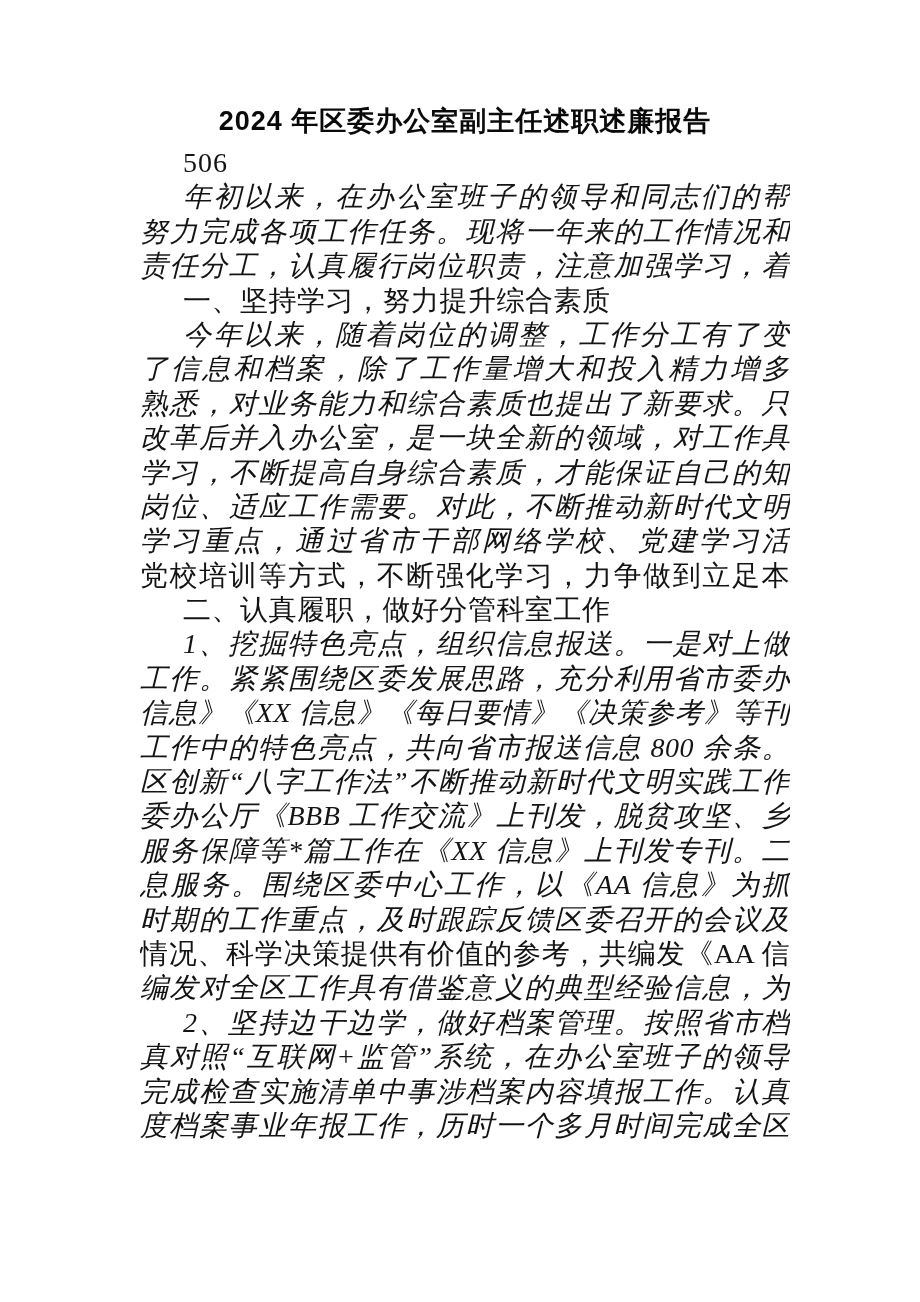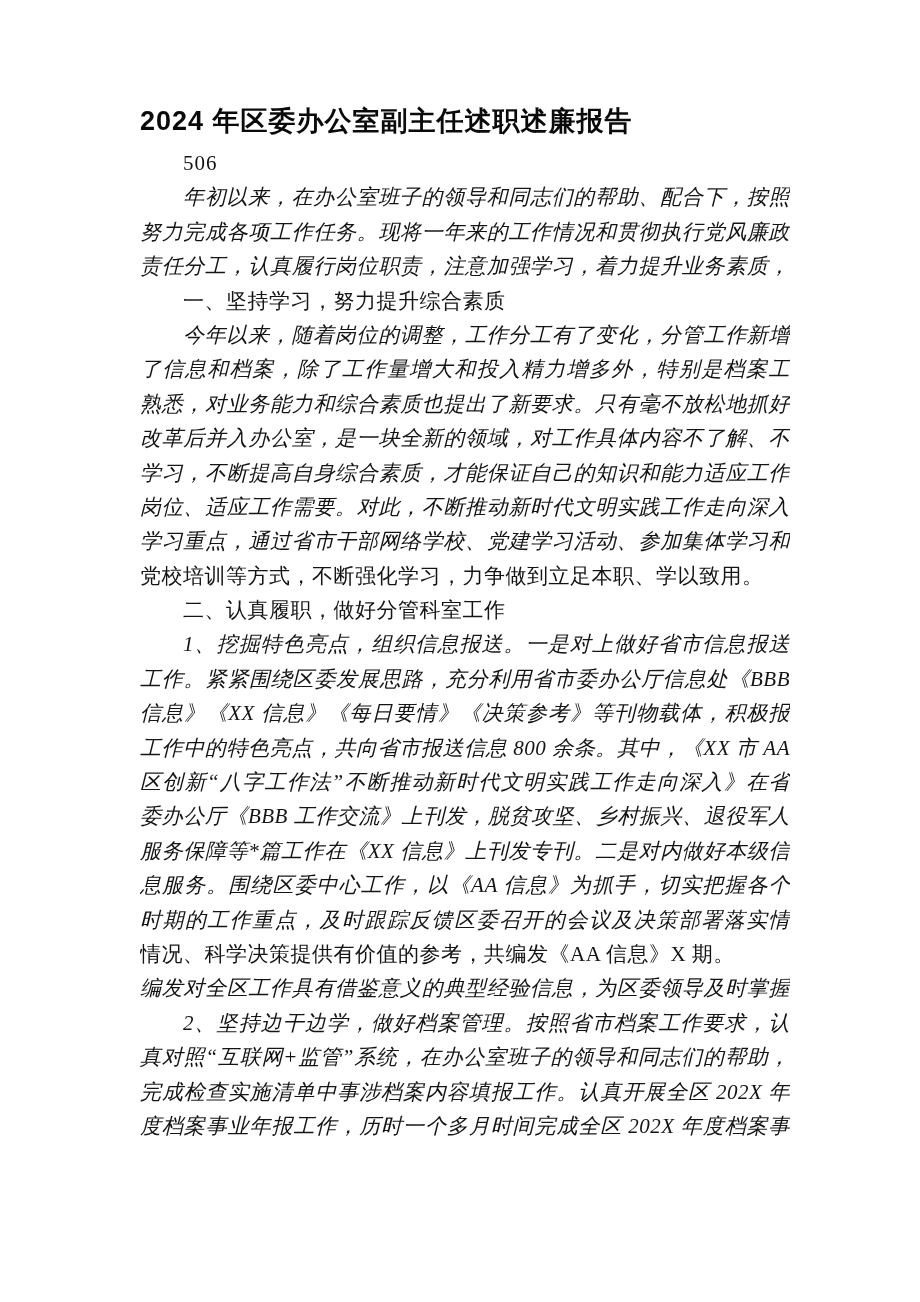--- a/index.html
+++ b/index.html
@@ -19,26 +19,27 @@
     width: 920px;
     height: 1302px;
     padding: 100px 130px 0 140px; 
     background: #ffffff;
   }
   .doc-title {
     font-family: "Liberation Sans", "DejaVu Sans", sans-serif;
     font-weight: bold;
     font-size: 27px;
     line-height: 42px;
+    text-align: center;
     letter-spacing: 1px;
     color: #0a0a0a;
     margin: 0 0 4px 0;
   }
   .ln {
-    font-size: 21px;
+    font-size: 28px;
     line-height: 34.4px;
     height: 34.4px;
     text-align: justify;
     letter-spacing: 0.5px;
     white-space: normal;
     overflow: hidden;
   }
   .full { text-align-last: justify; text-justify: inter-character; font-style: italic; }
   .end  { text-align-last: left; }
   .ind  { text-indent: 43px; }

